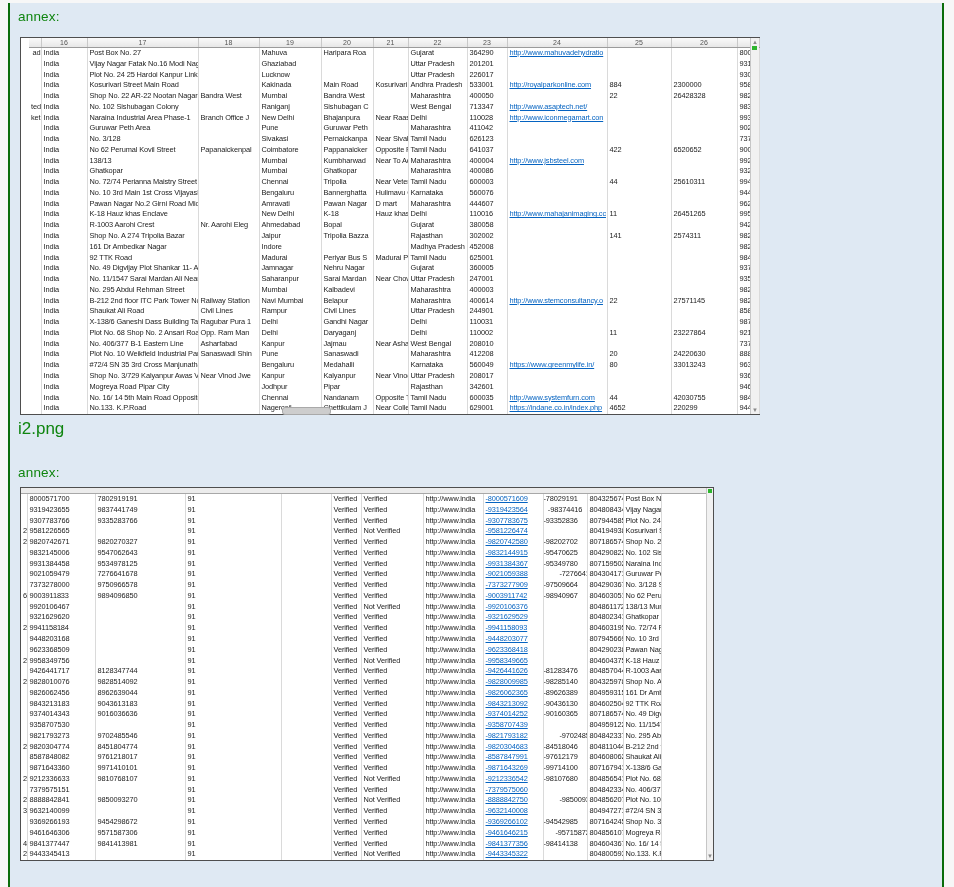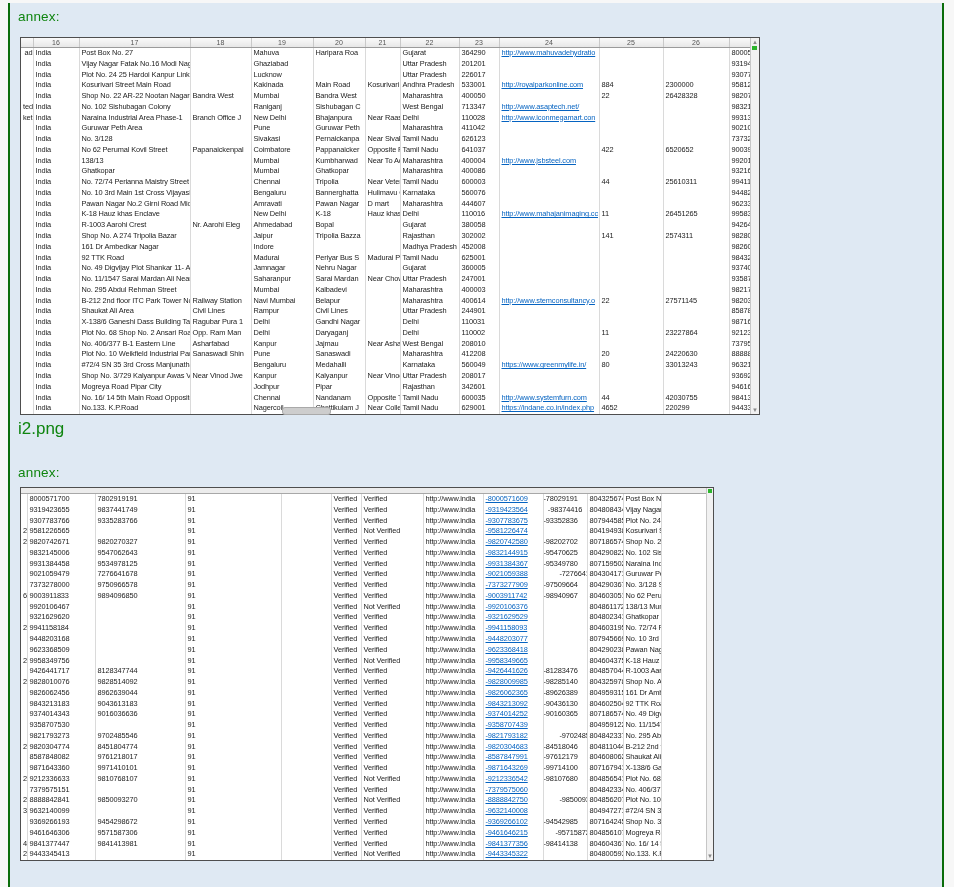--- a/index.html
+++ b/index.html
@@ -78,21 +78,21 @@
   }
 </style>
 </head>
 <body>
 
 <div class="frame">
 
   <div class="heading">annex:</div>
 
   <div class="tbl-wrap t1">
-    <table id="table1" style="width: 730px;">
+    <table id="table1" style="width: 730px; margin-left: 8px;">
         <colgroup>
           <col style="width: 12px;">
           <col style="width: 46px;">
           <col style="width: 111px;">
           <col style="width: 61px;">
           <col style="width: 62px;">
           <col style="width: 52px;">
           <col style="width: 35px;">
           <col style="width: 59px;">
           <col style="width: 40px;">
@@ -475,21 +475,21 @@
             <td>Maharashtra</td>
             <td>400614</td>
             <td class="url">http://www.stemconsultancy.o</td>
             <td>22</td>
             <td>27571145</td>
             <td>98203</td>
           </tr>
           <tr>
             <td style="text-align: right;"></td>
             <td>India</td>
-            <td>Shaukat Ali Area</td>
+            <td>Shaukat Ali Road</td>
             <td>Civil Lines</td>
             <td>Rampur</td>
             <td>Civil Lines</td>
             <td></td>
             <td>Uttar Pradesh</td>
             <td>244901</td>
             <td></td>
             <td></td>
             <td></td>
             <td>85878</td>

